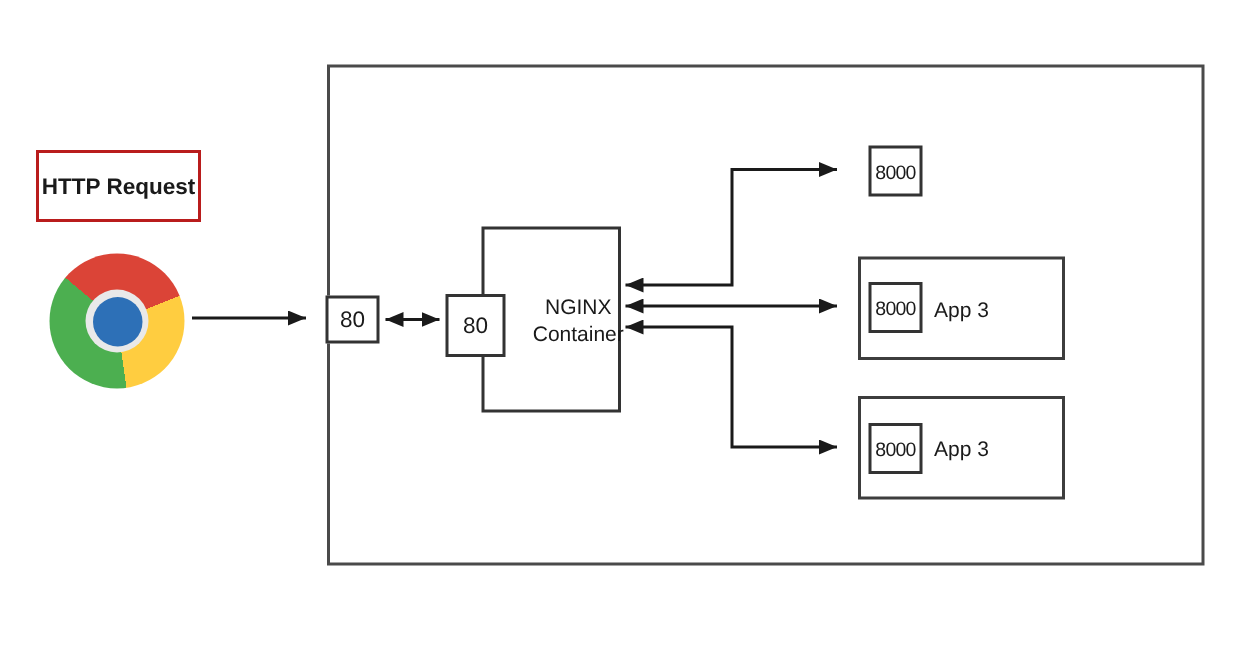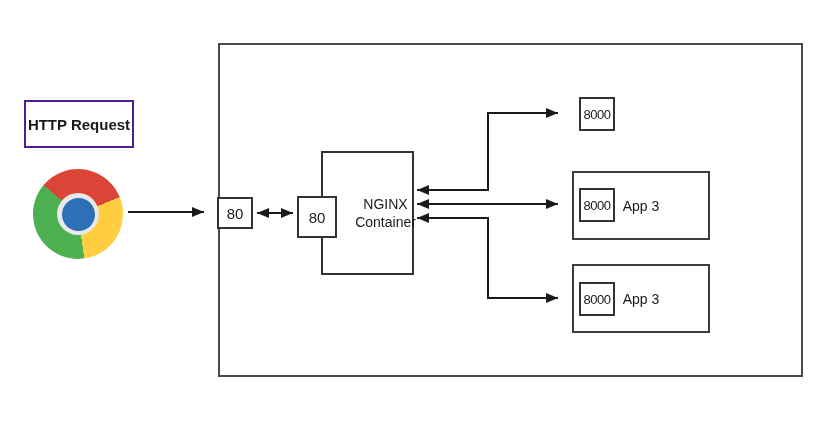--- a/index.html
+++ b/index.html
@@ -7,21 +7,21 @@
     position:relative;width:824px;height:432px;background:#ffffff;overflow:hidden;
     font-family:"Liberation Sans", sans-serif;color:#1a1a1a;
   }
   
   .outer-box{
     position:absolute;left:218px;top:43px;width:585px;height:334px;
     border:2px solid #4a4a4a;box-sizing:border-box;background:transparent;
   }
   .http-box{
     position:absolute;left:24px;top:100px;width:110px;height:48px;
-    border:2px solid #4c1d95;box-sizing:border-box;background:#fff;
+    border:2px solid #b91c1c;box-sizing:border-box;background:#fff;
     display:flex;align-items:center;justify-content:center;
     font-weight:bold;font-size:15px;
   }
   .nginx-box{
     position:absolute;left:321px;top:151px;width:93px;height:124px;
     border:2px solid #333;box-sizing:border-box;background:#fff;
     display:flex;align-items:center;justify-content:center;text-align:center;
     font-size:14px;line-height:18px;
   }
   .nginx-box .line{display:block;padding-left:36px;}

